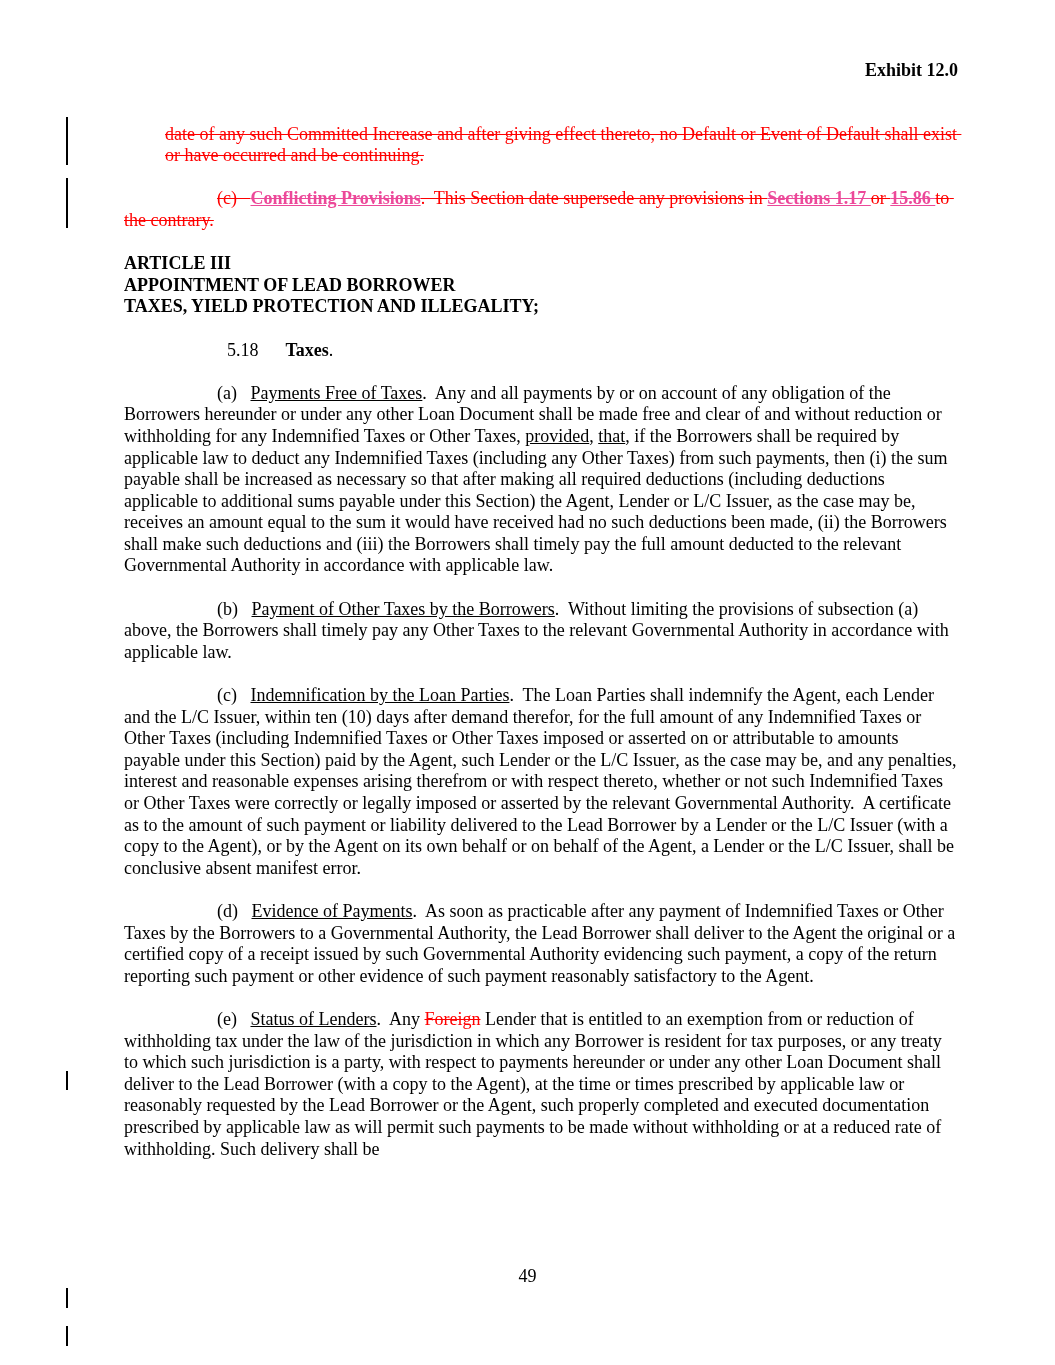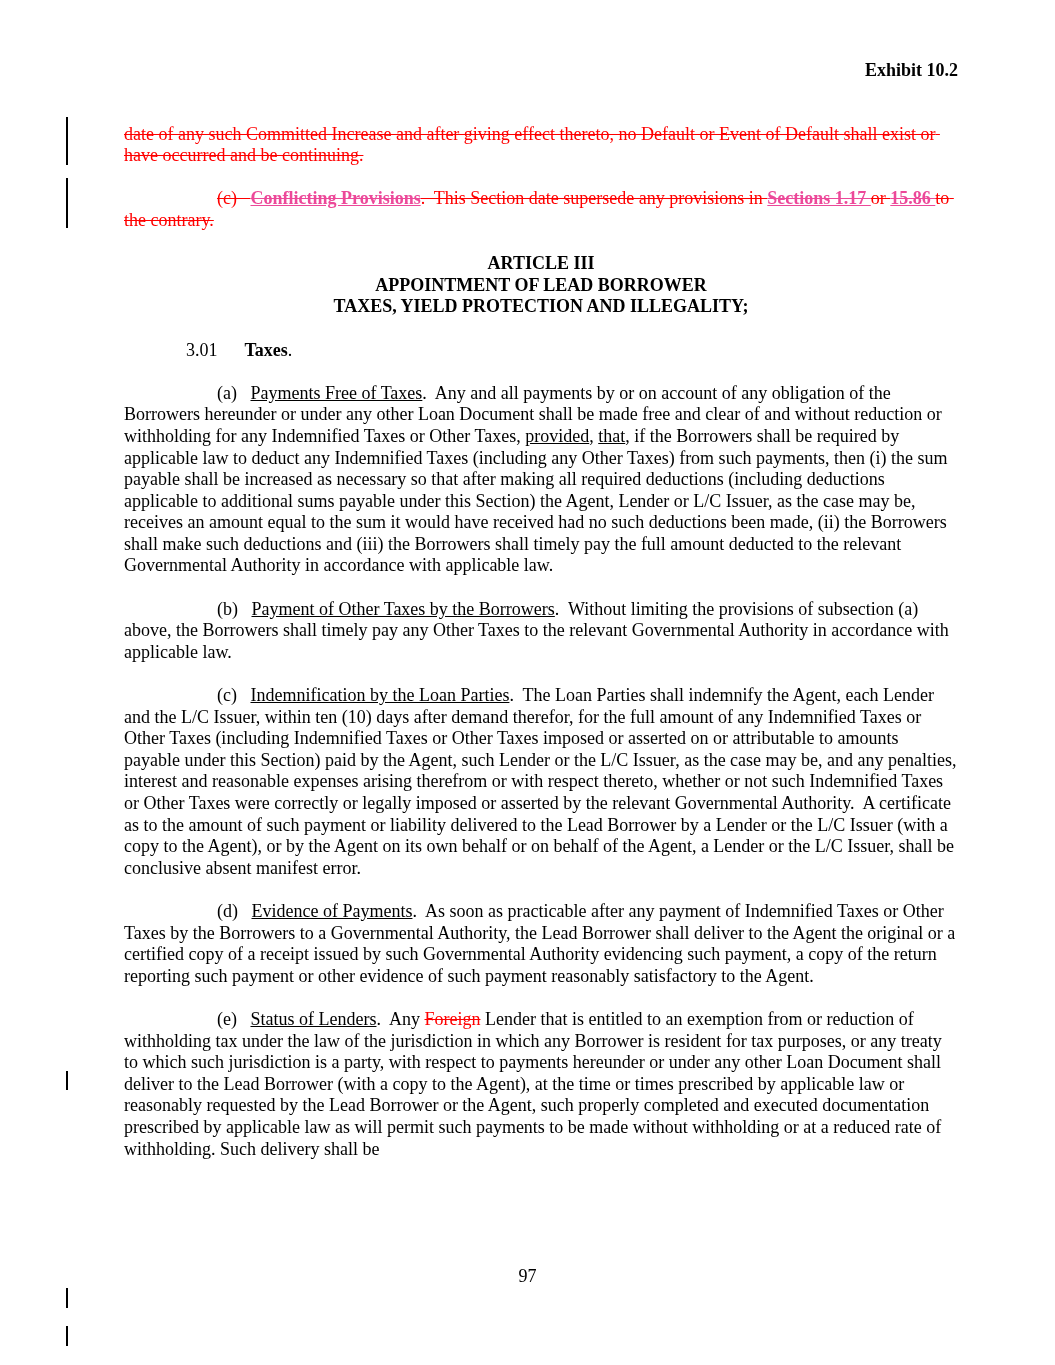--- a/index.html
+++ b/index.html
@@ -23,24 +23,23 @@
   .exhibit {
     text-align: right;
     font-weight: bold;
     margin: 0 0 42px 0;
   }
   p.para {
     margin: 0 0 21.6px 0;
     white-space: pre-wrap;
     text-indent: 93px;
   }
-  p.para.no-indent { text-indent: 0; }
+  p.para.no-indent { text-indent: 0; margin-left: 41px; }
   p.para.section-line { text-indent: 62px; }
   .heading {
-    text-align: center;
     font-weight: bold;
     margin: 0 0 21.6px 0;
   }
   .seg-u   { text-decoration: underline; }
   .seg-b   { font-weight: bold; }
   .seg-rs  { color: #ff0000; text-decoration: line-through; }
   .seg-rsu { color: #ec4899; text-decoration: underline line-through; font-weight: bold; }
   .page-number {
     position: absolute;
     top: 1266px;
@@ -66,41 +65,41 @@
 <div class="page">
 
   <div class="change-bar cb1"></div>
   <div class="change-bar cb2"></div>
   <div class="change-bar cb3"></div>
   <div class="change-bar cb4"></div>
   <div class="change-bar cb5"></div>
 
   <div class="content">
 
-    <div class="exhibit">Exhibit 10.2</div>
+    <div class="exhibit">Exhibit 12.0</div>
 
     <p class="para no-indent"><span class="seg-rs">date of any such Committed Increase and after giving effect thereto, no Default or Event of Default shall exist or have occurred and be continuing.</span></p>
 
     <p class="para"><span class="seg-rs">(c)   </span><span class="seg-rsu">Conflicting Provisions</span><span class="seg-rs">.  This Section date supersede any provisions in </span><span class="seg-rsu">Sections 1.17 </span><span class="seg-rs">or </span><span class="seg-rsu">15.86 </span><span class="seg-rs">to the contrary.</span></p>
 
     <div class="heading">
       <div>ARTICLE III</div>
       <div>APPOINTMENT OF LEAD BORROWER</div>
       <div>TAXES, YIELD PROTECTION AND ILLEGALITY;</div>
     </div>
 
-    <p class="para section-line no-indent"><span>3.01      </span><span class="seg-b">Taxes</span><span>.</span></p>
+    <p class="para section-line no-indent"><span>5.18      </span><span class="seg-b">Taxes</span><span>.</span></p>
 
     <p class="para"><span>(a)   </span><span class="seg-u">Payments Free of Taxes</span><span>.  Any and all payments by or on account of any obligation of the Borrowers hereunder or under any other Loan Document shall be made free and clear of and without reduction or withholding for any Indemnified Taxes or Other Taxes, </span><span class="seg-u">provided</span><span>, </span><span class="seg-u">that</span><span>, if the Borrowers shall be required by applicable law to deduct any Indemnified Taxes (including any Other Taxes) from such payments, then (i) the sum payable shall be increased as necessary so that after making all required deductions (including deductions applicable to additional sums payable under this Section) the Agent, Lender or L/C Issuer, as the case may be, receives an amount equal to the sum it would have received had no such deductions been made, (ii) the Borrowers shall make such deductions and (iii) the Borrowers shall timely pay the full amount deducted to the relevant Governmental Authority in accordance with applicable law.</span></p>
 
     <p class="para"><span>(b)   </span><span class="seg-u">Payment of Other Taxes by the Borrowers</span><span>.  Without limiting the provisions of subsection (a) above, the Borrowers shall timely pay any Other Taxes to the relevant Governmental Authority in accordance with applicable law.</span></p>
 
     <p class="para"><span>(c)   </span><span class="seg-u">Indemnification by the Loan Parties</span><span>.  The Loan Parties shall indemnify the Agent, each Lender and the L/C Issuer, within ten (10) days after demand therefor, for the full amount of any Indemnified Taxes or Other Taxes (including Indemnified Taxes or Other Taxes imposed or asserted on or attributable to amounts payable under this Section) paid by the Agent, such Lender or the L/C Issuer, as the case may be, and any penalties, interest and reasonable expenses arising therefrom or with respect thereto, whether or not such Indemnified Taxes or Other Taxes were correctly or legally imposed or asserted by the relevant Governmental Authority.  A certificate as to the amount of such payment or liability delivered to the Lead Borrower by a Lender or the L/C Issuer (with a copy to the Agent), or by the Agent on its own behalf or on behalf of the Agent, a Lender or the L/C Issuer, shall be conclusive absent manifest error.</span></p>
 
     <p class="para"><span>(d)   </span><span class="seg-u">Evidence of Payments</span><span>.  As soon as practicable after any payment of Indemnified Taxes or Other Taxes by the Borrowers to a Governmental Authority, the Lead Borrower shall deliver to the Agent the original or a certified copy of a receipt issued by such Governmental Authority evidencing such payment, a copy of the return reporting such payment or other evidence of such payment reasonably satisfactory to the Agent.</span></p>
 
     <p class="para"><span>(e)   </span><span class="seg-u">Status of Lenders</span><span>.  Any </span><span class="seg-rs">Foreign</span><span> Lender that is entitled to an exemption from or reduction of withholding tax under the law of the jurisdiction in which any Borrower is resident for tax purposes, or any treaty to which such jurisdiction is a party, with respect to payments hereunder or under any other Loan Document shall deliver to the Lead Borrower (with a copy to the Agent), at the time or times prescribed by applicable law or reasonably requested by the Lead Borrower or the Agent, such properly completed and executed documentation prescribed by applicable law as will permit such payments to be made without withholding or at a reduced rate of withholding. Such delivery shall be</span></p>
 
   </div>
 
-  <div class="page-number">97</div>
+  <div class="page-number">49</div>
 
 </div>
 
 </body></html>

